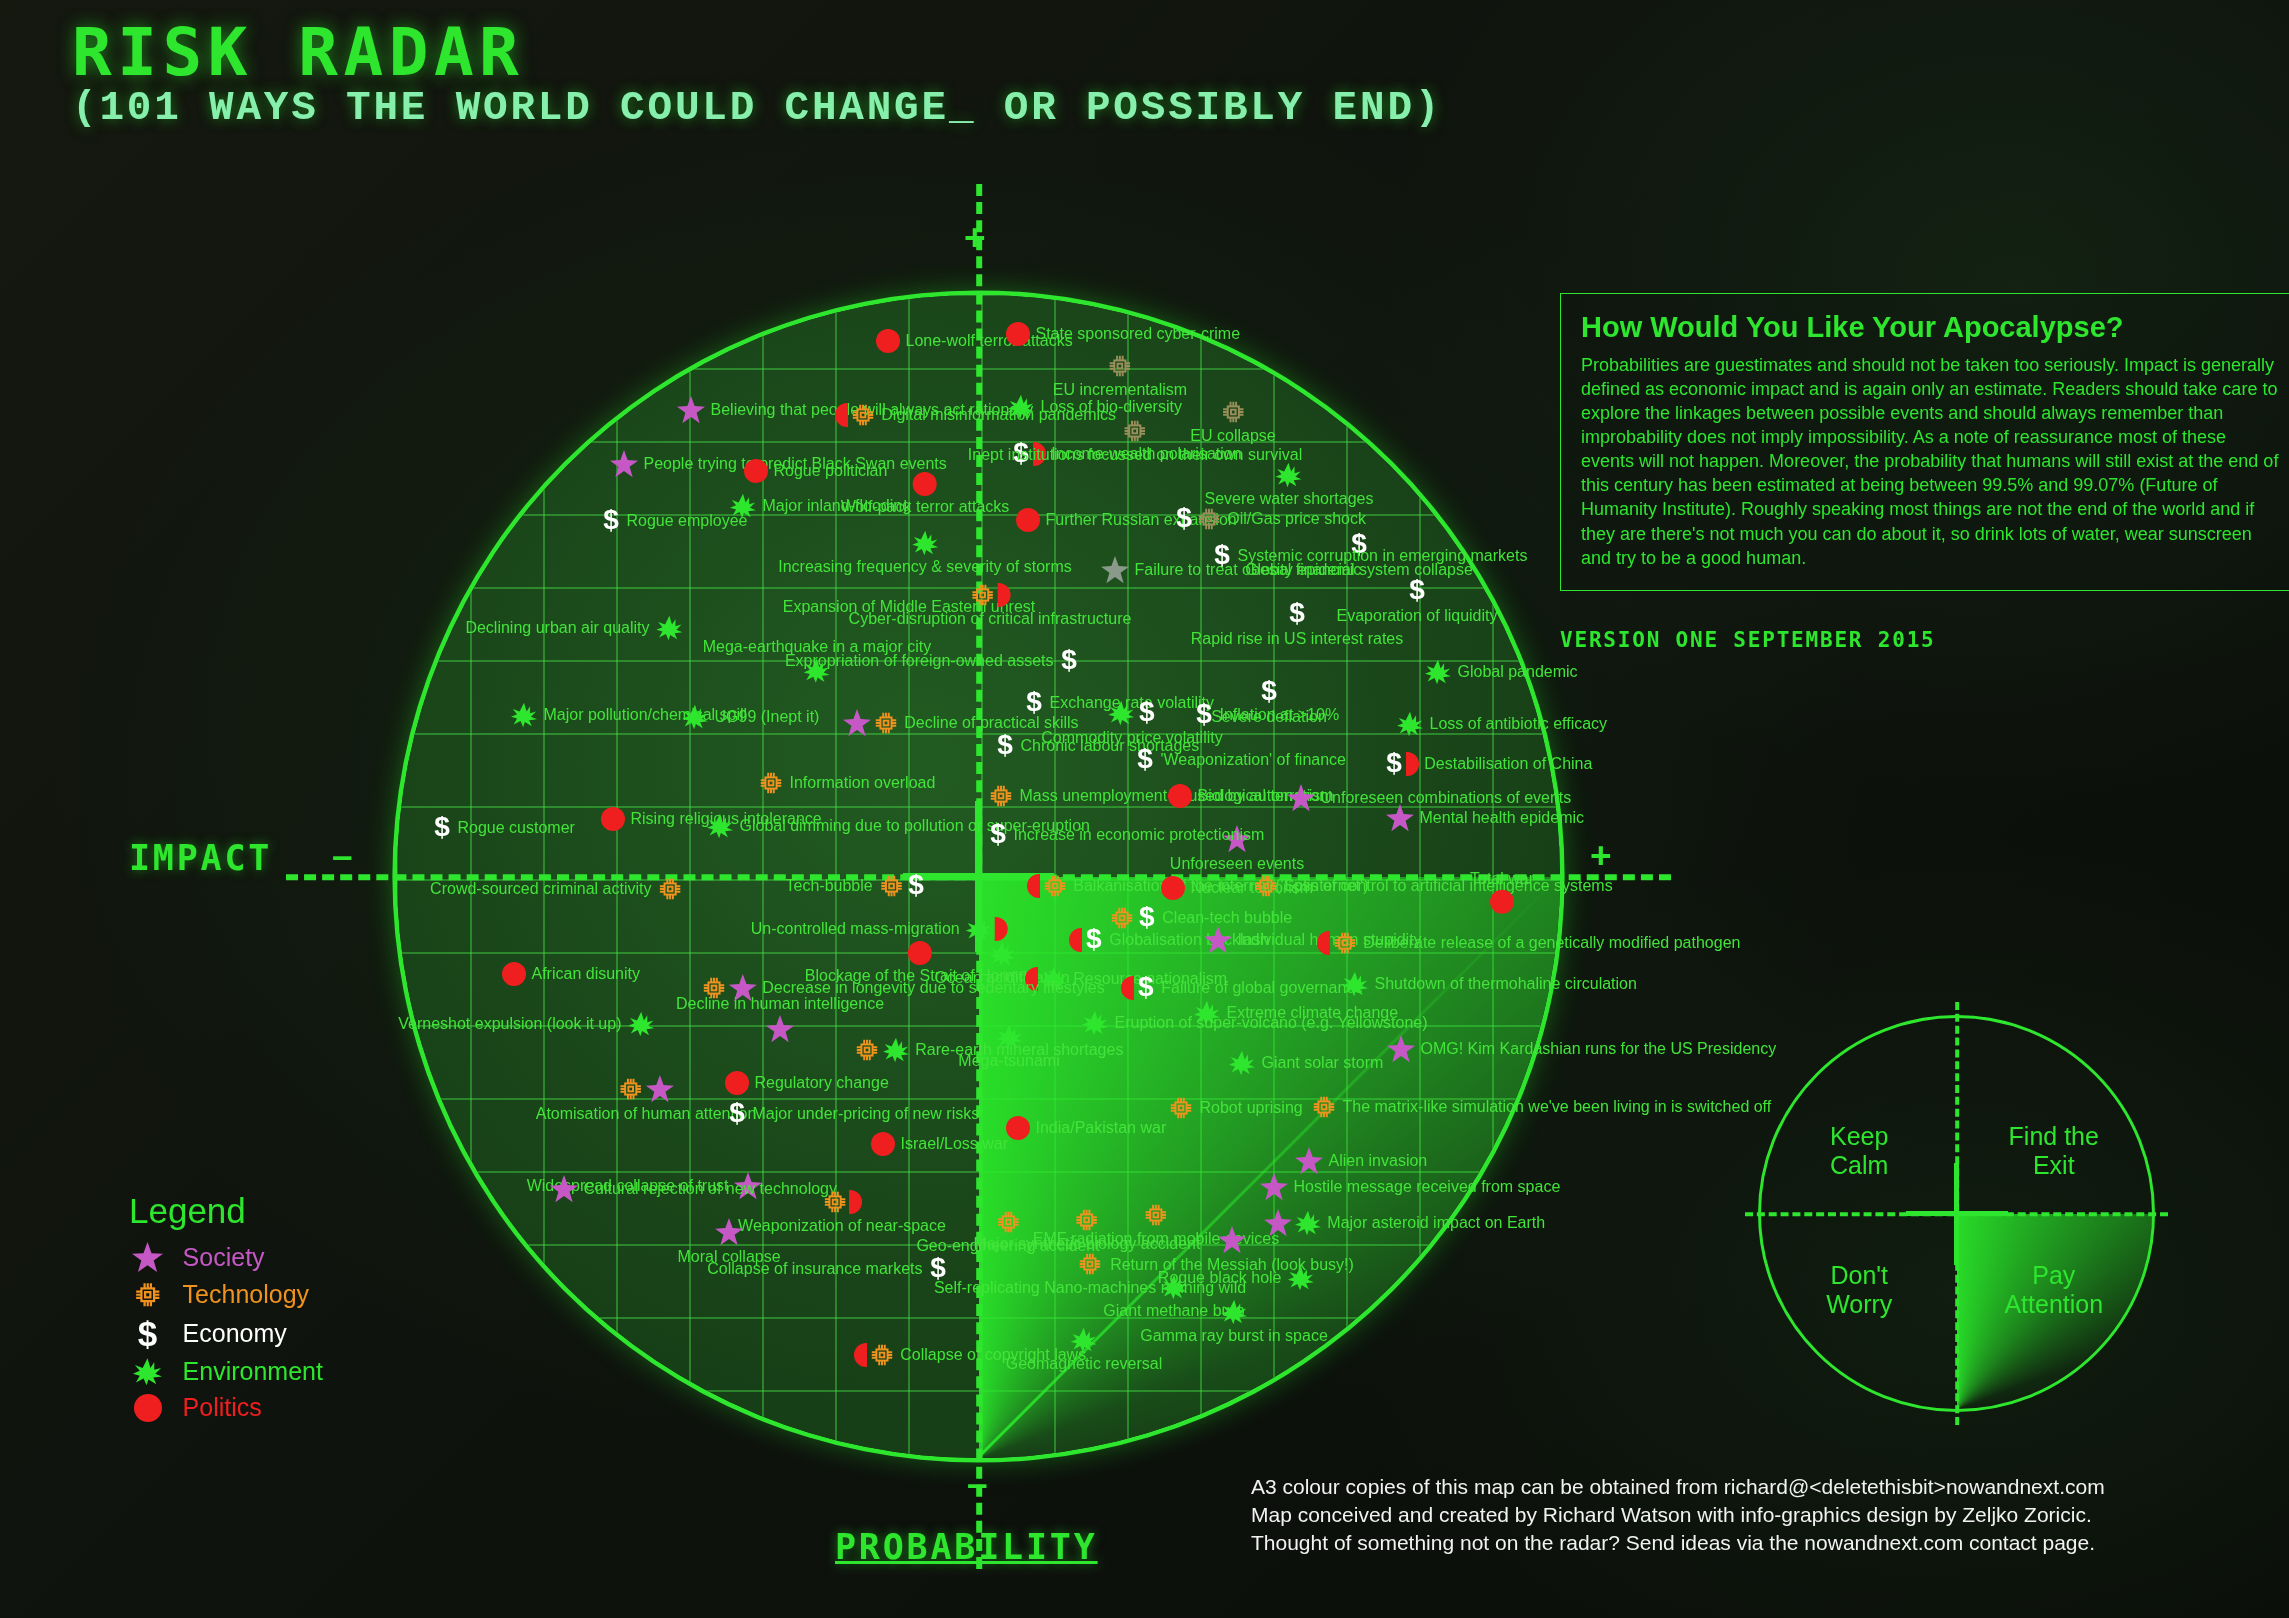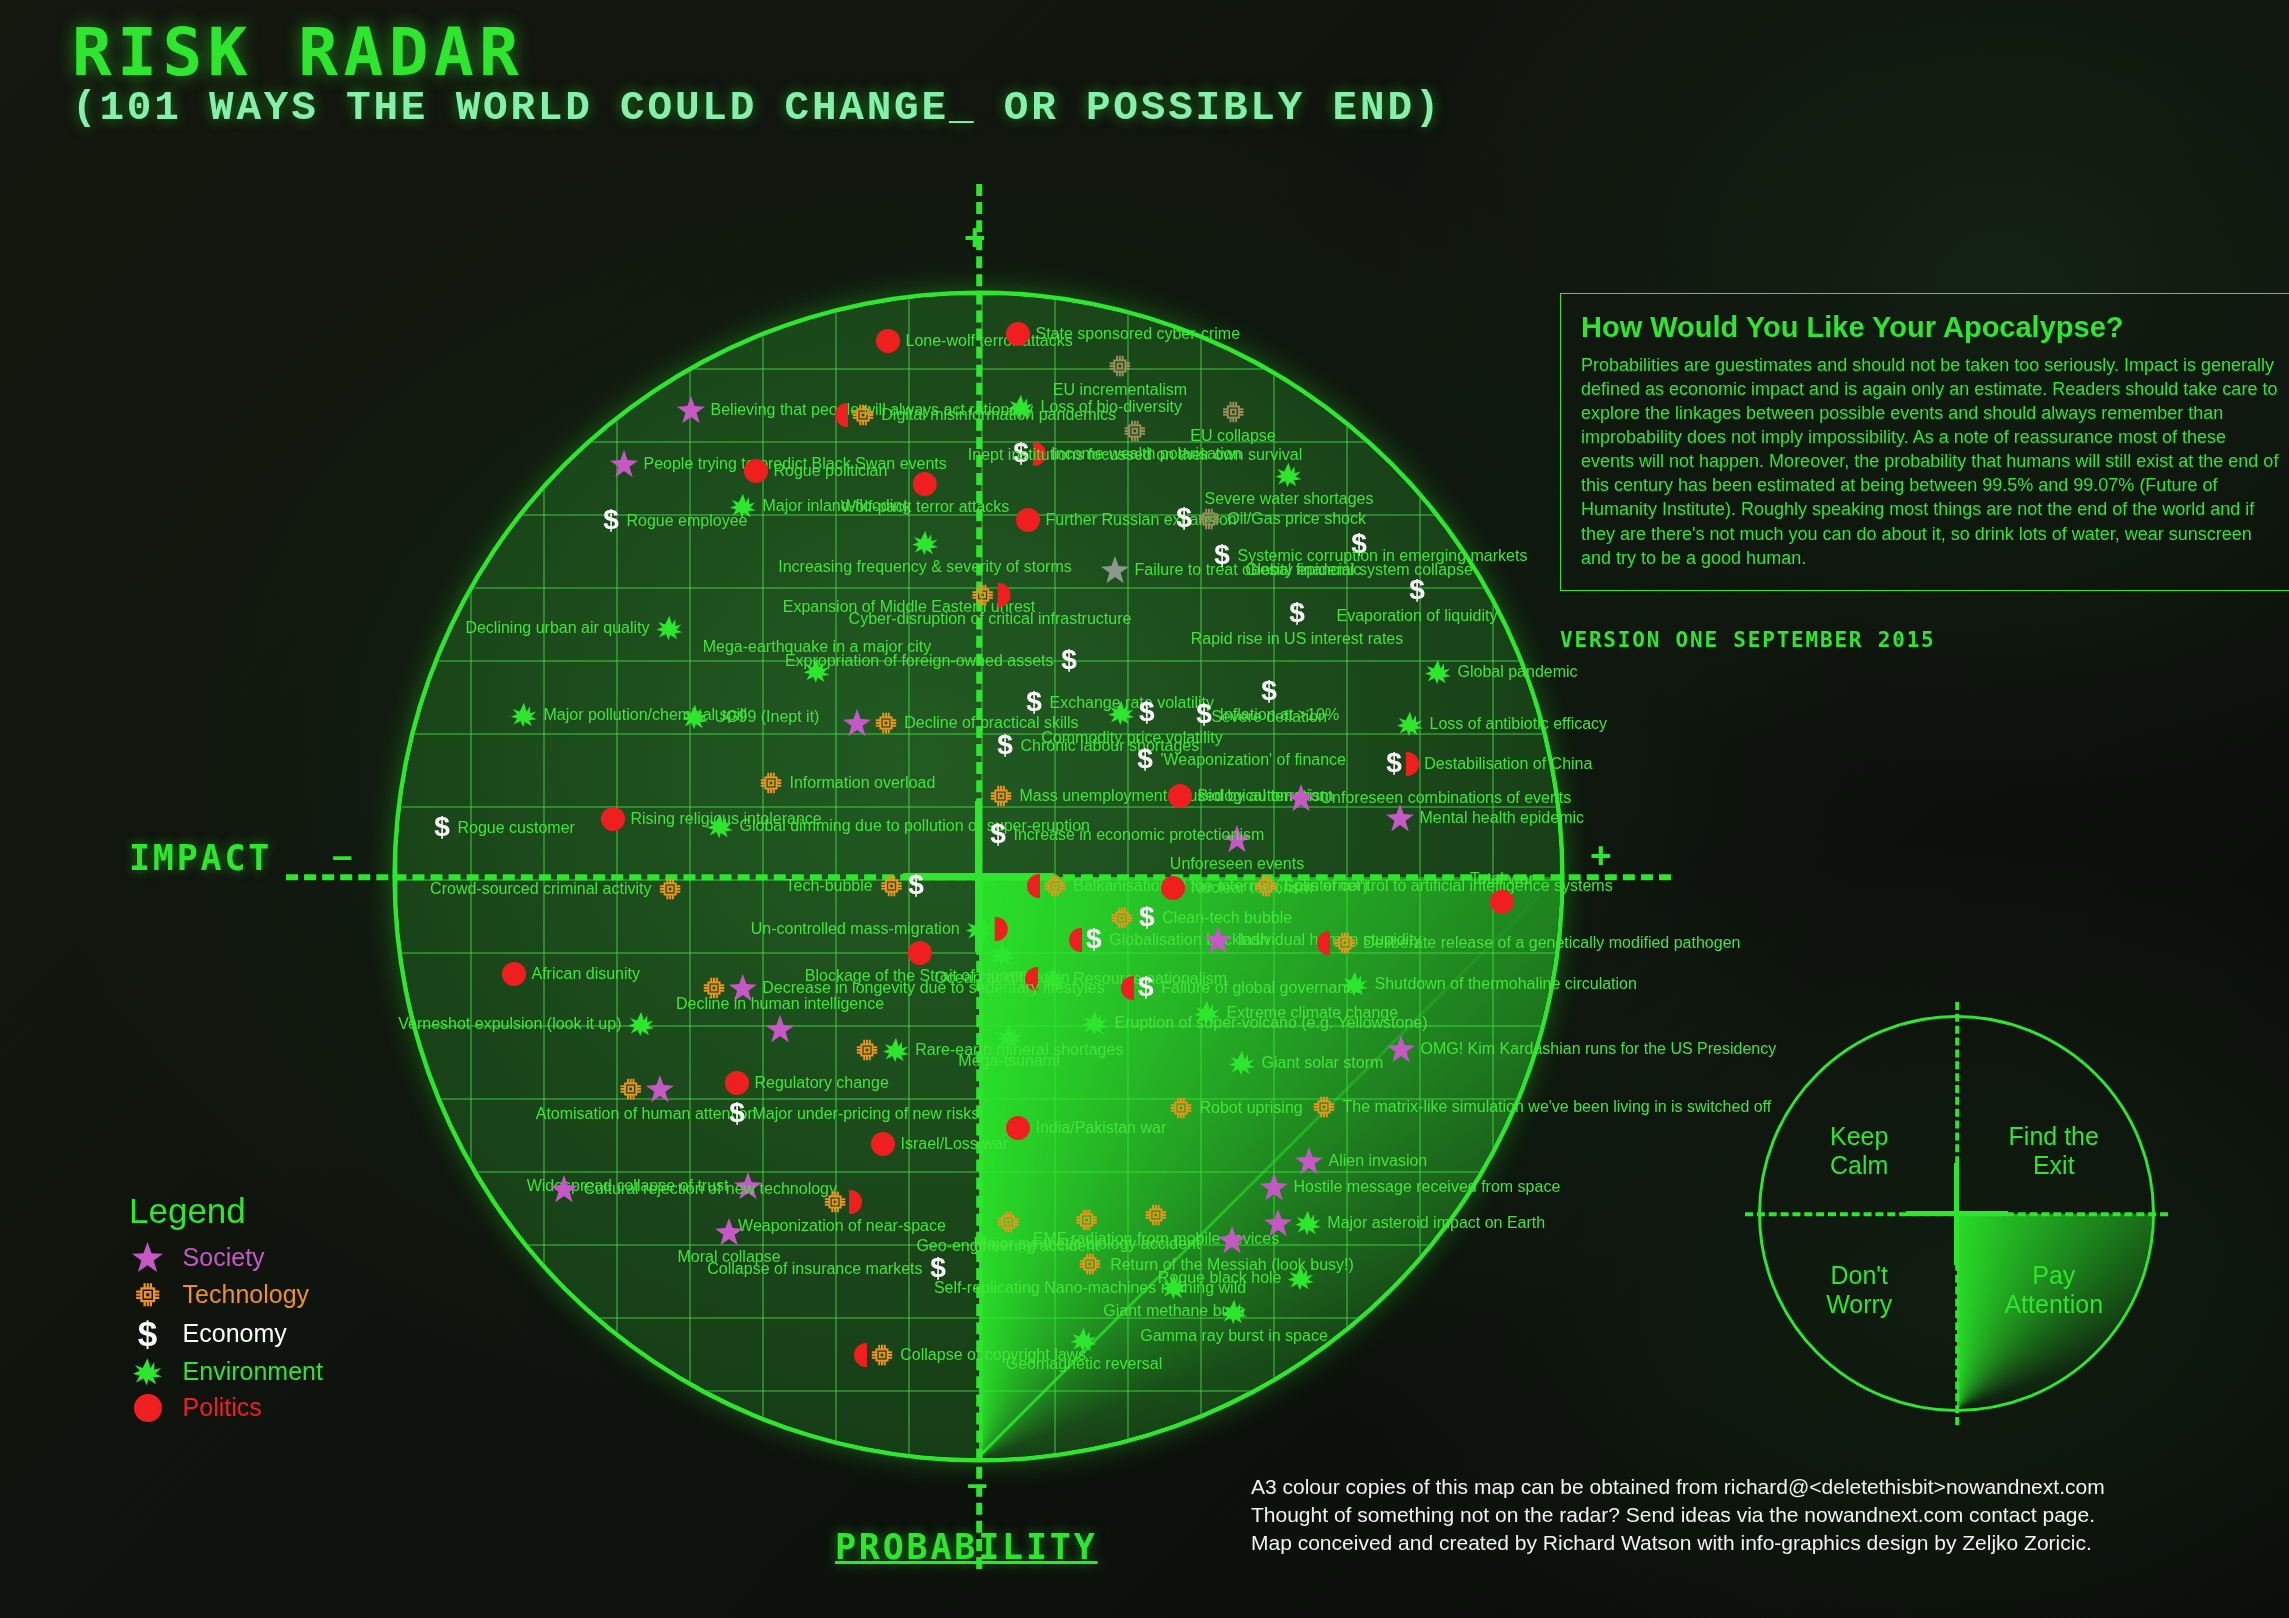--- a/index.html
+++ b/index.html
@@ -1118,16 +1118,16 @@
   <div class="ccross-h"></div>
   <div class="ccross-v"></div>
   <div class="quad" id="qTL">Keep<br>Calm</div>
   <div class="quad" id="qTR">Find the<br>Exit</div>
   <div class="quad" id="qBL">Don't<br>Worry</div>
   <div class="quad" id="qBR">Pay<br>Attention</div>
 </div>
 
 <div id="credits">
   <div>A3 colour copies of this map can be obtained from richard@&lt;deletethisbit&gt;nowandnext.com</div>
+  <div>Map conceived and created by Richard Watson with info-graphics design by Zeljko Zoricic.</div>
   <div>Thought of something not on the radar? Send ideas via the nowandnext.com contact page.</div>
-  <div>Map conceived and created by Richard Watson with info-graphics design by Zeljko Zoricic.</div>
 </div>
 
 
 </body></html>

